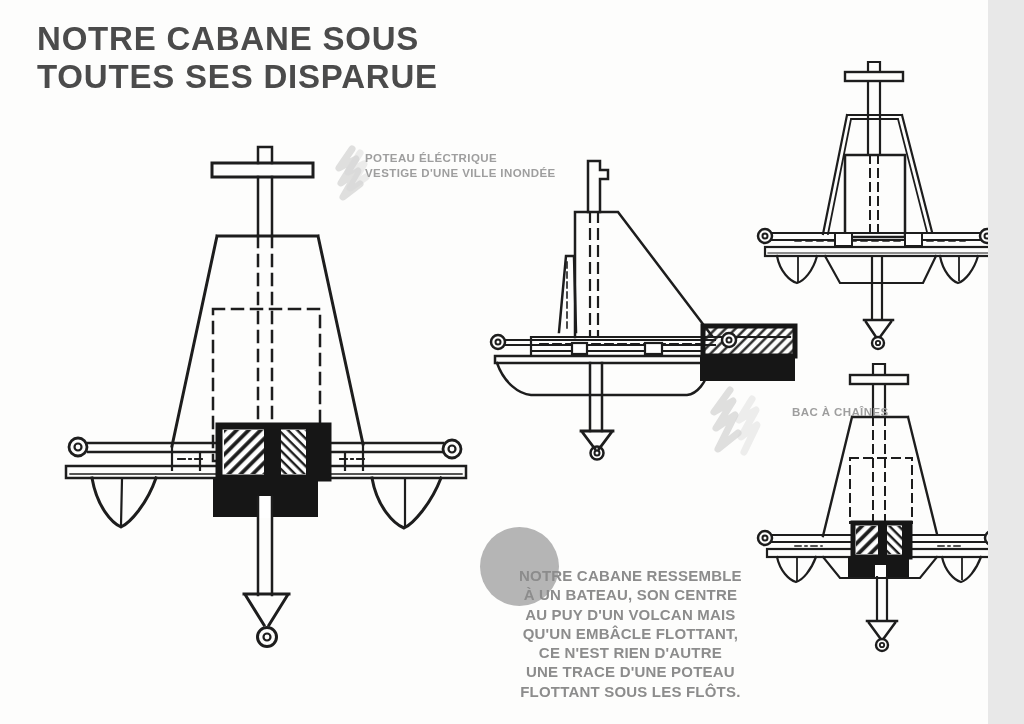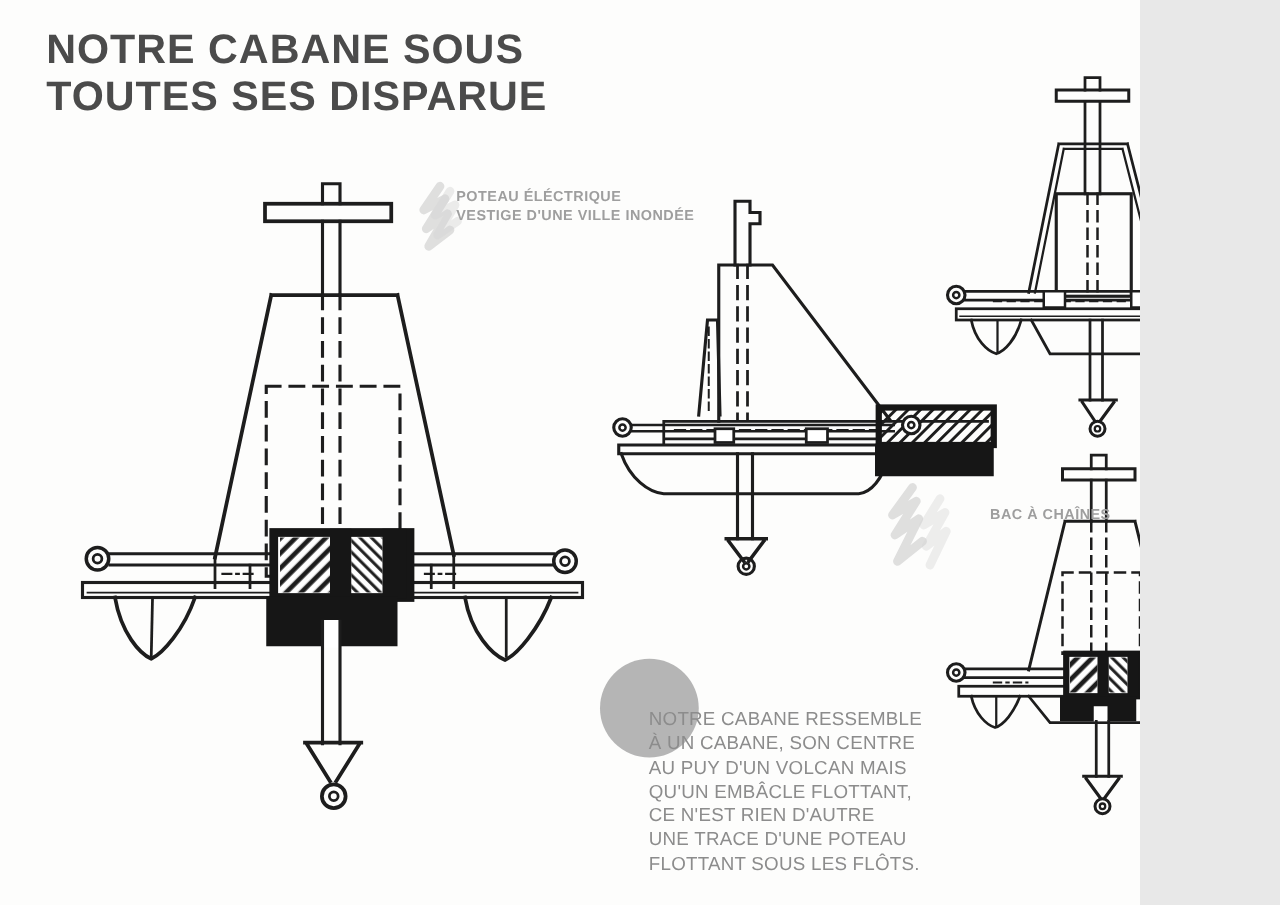--- a/index.html
+++ b/index.html
@@ -1,38 +1,38 @@
 <!DOCTYPE html>
 <html><head>
 <meta charset="utf-8">
 <style>
   html,body{margin:0;padding:0;background:#e8e8e8;}
   .page{
-    position:relative;width:912px;height:724px;background:#fdfdfc;
+    position:relative;width:988px;height:724px;background:#fdfdfc;
     overflow:hidden;font-family:"Liberation Sans",sans-serif;
   }
   .page-title{
     position:absolute;left:37px;top:20px;z-index:3;
     font-size:33px;line-height:38px;font-weight:700;letter-spacing:.8px;
     color:#4b4b4b;white-space:nowrap;
   }
   .anno{
     position:absolute;z-index:3;font-size:11.5px;line-height:14.5px;
     font-weight:700;letter-spacing:.4px;color:#9e9e9e;white-space:nowrap;
   }
   .anno-poteau{left:365px;top:151px;}
   .anno-bac{left:756px;top:405px;padding-left:36px;}
   .gray-circle{
     position:absolute;left:480px;top:527px;width:79px;height:79px;
     border-radius:50%;background:#b5b5b5;z-index:1;
   }
   .caption{
     position:absolute;left:519px;top:566px;z-index:3;
-    font-size:15px;line-height:19.3px;font-weight:400;letter-spacing:.2px;
-    color:#8c8c8c;white-space:nowrap;
+    font-size:15px;line-height:19.3px;font-weight:700;letter-spacing:.2px;
+    color:#8c8c8c;white-space:nowrap;text-align:center;
   }
   .art{position:absolute;left:0;top:0;z-index:2;}
 </style>
 </head>
 <body>
 
 <div class="page">
 
   <div class="page-title">
     <div>NOTRE CABANE SOUS</div>
@@ -44,21 +44,21 @@
   <div class="anno anno-poteau">
     <div>POTEAU ÉLÉCTRIQUE</div>
     <div>VESTIGE D'UNE VILLE INONDÉE</div>
   </div>
   <div class="anno anno-bac">
     <div>BAC À CHAÎNES</div>
   </div>
 
   <div class="caption">
     <div>NOTRE CABANE RESSEMBLE</div>
-    <div>À UN CABANE, SON CENTRE</div>
+    <div>À UN BATEAU, SON CENTRE</div>
     <div>AU PUY D'UN VOLCAN MAIS</div>
     <div>QU'UN EMBÂCLE FLOTTANT,</div>
     <div>CE N'EST RIEN D'AUTRE</div>
     <div>UNE TRACE D'UNE POTEAU</div>
     <div>FLOTTANT SOUS LES FLÔTS.</div>
   </div>
 
   <svg class="art" width="1024" height="724" viewBox="0 0 1024 724">
     <defs>
       <pattern id="hUp" patternUnits="userSpaceOnUse" width="8.5" height="8.5" patternTransform="rotate(-45)">

